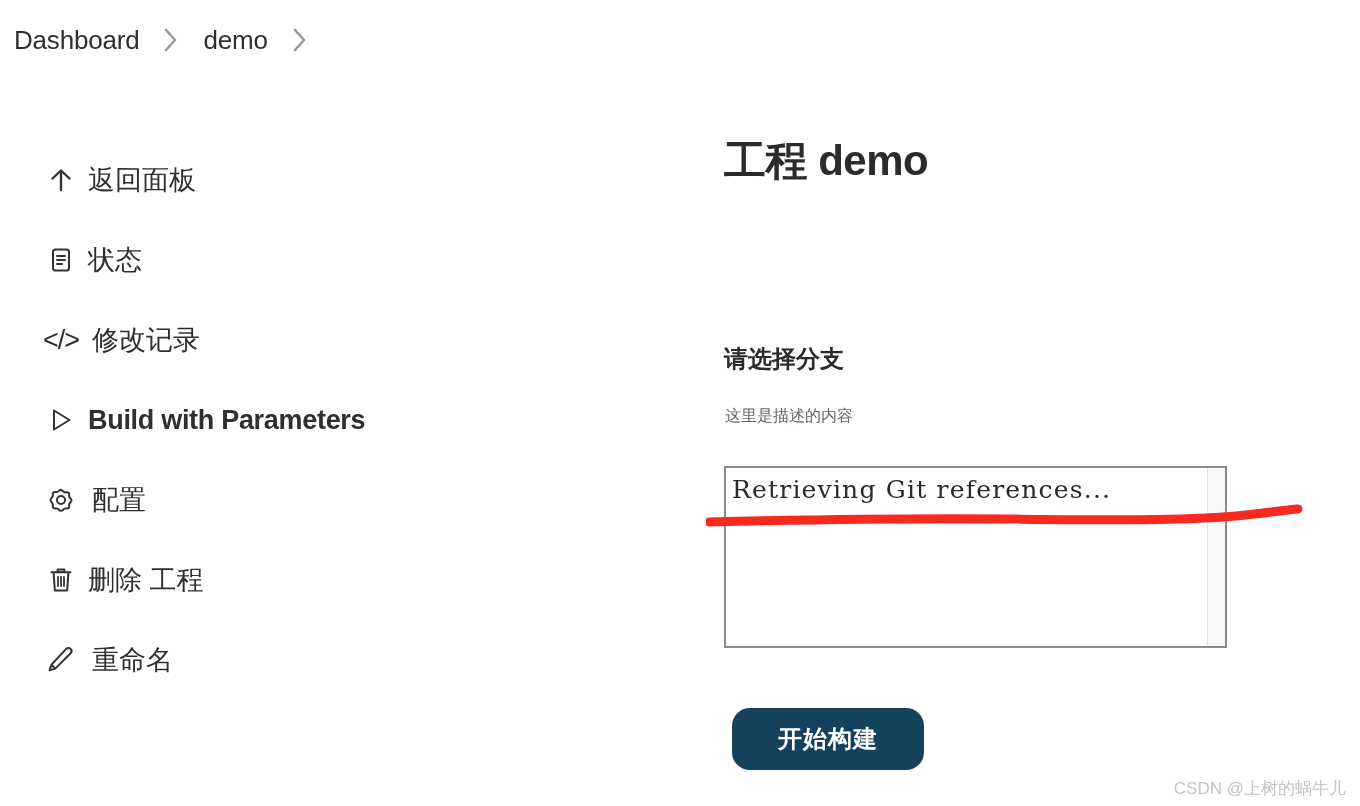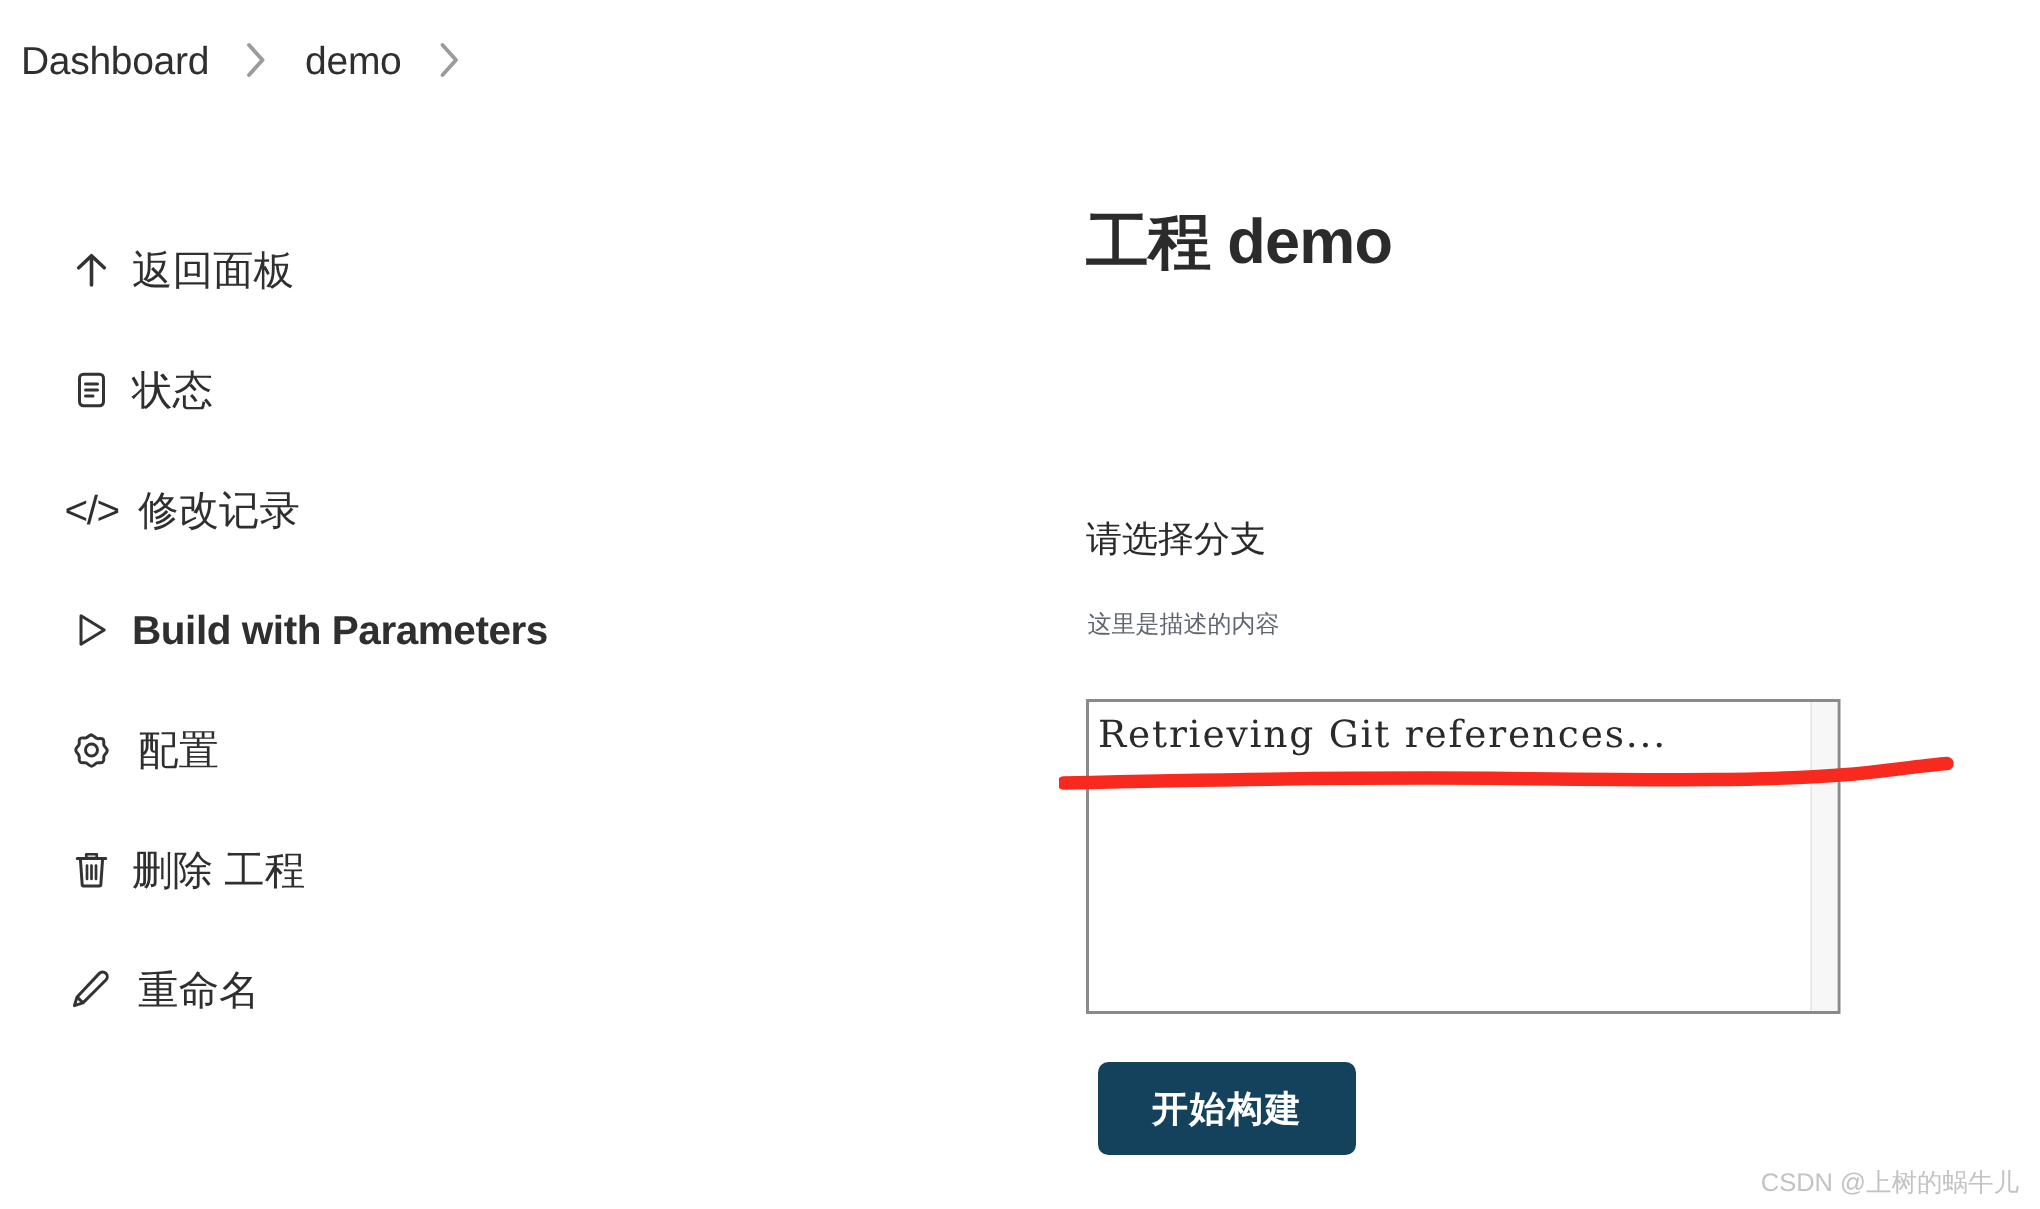--- a/index.html
+++ b/index.html
@@ -100,21 +100,21 @@
     font-size: 25px;
     color: #343434;
     margin: 0;
     position: absolute;
     top: 132px;
     left: 0;
     white-space: nowrap;
   }
   .param-label {
     font-size: 24px;
-    font-weight: 400;
+    font-weight: 700;
     color: #2b2b2b;
     position: absolute;
     top: 205px;
     left: 0;
     white-space: nowrap;
   }
   .param-desc {
     font-size: 16px;
     color: #5d6670;
     position: absolute;
@@ -122,21 +122,21 @@
     left: 1px;
     white-space: nowrap;
   }
 
   
   .listbox {
     position: absolute;
     top: 328px;
     left: 0;
     width: 503px;
-    height: 210px;
+    height: 182px;
     border: 2px solid #8a8a8a;
     background: #ffffff;
     box-sizing: border-box;
     overflow: hidden;
   }
   .listbox-inner {
     position: absolute;
     inset: 0;
     padding: 6px 0 0 6px;
   }
@@ -156,26 +156,26 @@
     height: 100%;
     background: #f7f7f7;
     border-left: 1px solid #e3e3e3;
   }
 
   
   .build-btn {
     position: absolute;
     top: 570px;
     left: 8px;
-    width: 172px;
+    width: 192px;
     height: 62px;
     background: #14415c;
     color: #ffffff;
     border: none;
-    border-radius: 7px;
+    border-radius: 18px;
     font-family: "Liberation Sans", sans-serif;
     font-size: 24px;
     font-weight: 700;
     letter-spacing: 1px;
     cursor: pointer;
     padding: 0;
   }
 
   
   .annotation {

